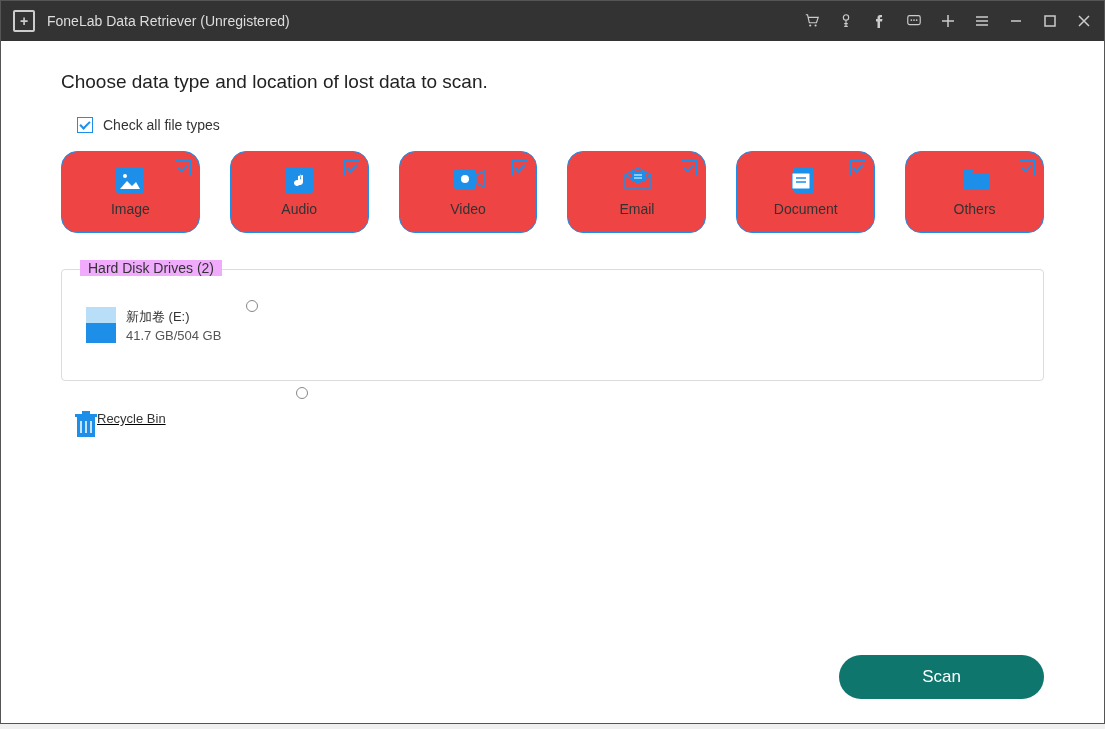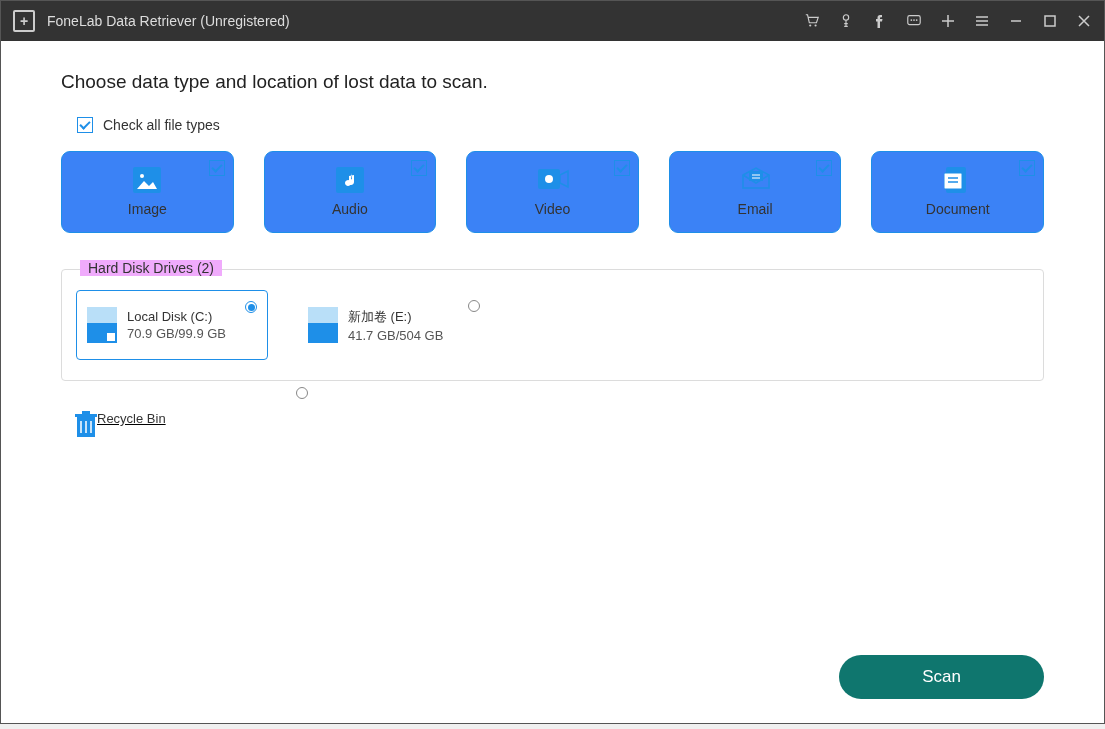--- a/index.html
+++ b/index.html
@@ -10,21 +10,21 @@
     .titlebar-title { font-size: 14px; color: #ddd; flex: 1; }
     .titlebar-controls { display: flex; gap: 18px; align-items: center; }
     .titlebar-icon { width: 16px; height: 16px; display: flex; align-items: center; justify-content: center; cursor: pointer; color: #ccc; }
     .content { flex: 1; padding: 30px 60px 20px 60px; display: flex; flex-direction: column; }
     .page-heading { text-align: left; font-size: 19px; font-weight: 400; color: #222; margin-bottom: 24px; }
     .checkall-row { display: flex; align-items: center; gap: 10px; margin-bottom: 18px; margin-left: 16px; }
     .checkbox { width: 16px; height: 16px; border: 1.5px solid #1e8fe8; display: flex; align-items: center; justify-content: center; cursor: pointer; }
     .checkbox.checked::after { content: ""; width: 8px; height: 4px; border-left: 2px solid #1e8fe8; border-bottom: 2px solid #1e8fe8; transform: rotate(-45deg); margin-top: -3px; }
     .checkall-label { font-size: 14px; color: #333; }
     .filetypes { display: flex; gap: 30px; margin-bottom: 36px; }
-    .filetype-card { flex: 1; height: 82px; border: 1.5px solid #1e8fe8; border-radius: 9px; display: flex; flex-direction: column; align-items: center; justify-content: center; position: relative; cursor: pointer; background: #3b82f6; }
+    .filetype-card { flex: 1; height: 82px; border: 1.5px solid #1e8fe8; border-radius: 16px; display: flex; flex-direction: column; align-items: center; justify-content: center; position: relative; cursor: pointer; background: #ef4444; }
     .filetype-card .card-check { position: absolute; top: 8px; right: 8px; }
     .filetype-icon { width: 28px; height: 26px; margin-bottom: 8px; }
     .filetype-label { font-size: 14px; color: #333; }
     .section { border: 1px solid #dcdcdc; border-radius: 4px; position: relative; padding: 20px 14px; margin-bottom: 30px; }
     .section-legend { position: absolute; top: -10px; left: 18px; background: #f0abfc; padding: 0 8px; font-size: 14px; color: #333; display: flex; align-items: center; gap: 12px; }
     .drives-row { display: flex; gap: 30px; }
     .drive-card { width: 192px; height: 70px; border-radius: 4px; display: flex; align-items: center; padding: 8px 10px; position: relative; cursor: pointer; }
     .drive-card.selected { border: 1.5px solid #1e8fe8; }
     .drive-radio { position: absolute; top: 10px; right: 10px; width: 12px; height: 12px; border-radius: 50%; border: 1.5px solid #888; cursor: pointer; }
     .drive-radio.selected { border-color: #1e8fe8; display: flex; align-items: center; justify-content: center; }
@@ -165,37 +165,35 @@
         <div class="checkbox checked card-check"></div>
         <div class="filetype-icon">
           <svg width="24" height="26" viewBox="0 0 24 26">
               <rect x="2" y="0" width="20" height="26" rx="2" fill="#1e8fe8"></rect>
               <rect x="0" y="6" width="18" height="16" rx="1" fill="#fff" stroke="#1e8fe8" stroke-width="1"></rect>
               <path d="M4 11h10M4 15h10" stroke="#1e8fe8" stroke-width="1.5"></path>
             </svg>
         </div>
         <div class="filetype-label">Document</div>
       </div>
+      <div class="filetype-card">
+        <div class="checkbox checked card-check"></div>
+        <div class="filetype-icon">
+          <svg width="30" height="24" viewBox="0 0 30 24">
+              <path d="M2 4h8l3 3h15v15H2z" fill="#1e8fe8"></path>
+              <rect x="2" y="2" width="10" height="3" fill="#1e8fe8"></rect>
+            </svg>
+        </div>
+        <div class="filetype-label">Others</div>
+      </div>
     </div>
 
     <div class="section">
       <div class="section-legend">Hard Disk Drives (2)</div>
       <div class="drives-row">
-        <div class="drive-card selected">
-          <div class="drive-radio selected"></div>
-          <div class="drive-icon">
-            <div class="drive-icon-light"></div>
-            <div class="drive-icon-dark"></div>
-            <div class="drive-icon-win"></div>
-          </div>
-          <div class="drive-info">
-            <div class="drive-name">Local Disk (C:)</div>
-            <div class="drive-size">70.9 GB/99.9 GB</div>
-          </div>
-        </div>
         <div class="drive-card">
           <div class="drive-radio"></div>
           <div class="drive-icon">
             <div class="drive-icon-light"></div>
             <div class="drive-icon-dark"></div>
           </div>
           <div class="drive-info">
             <div class="drive-name">新加卷 (E:)</div>
             <div class="drive-size">41.7 GB/504 GB</div>
           </div>

